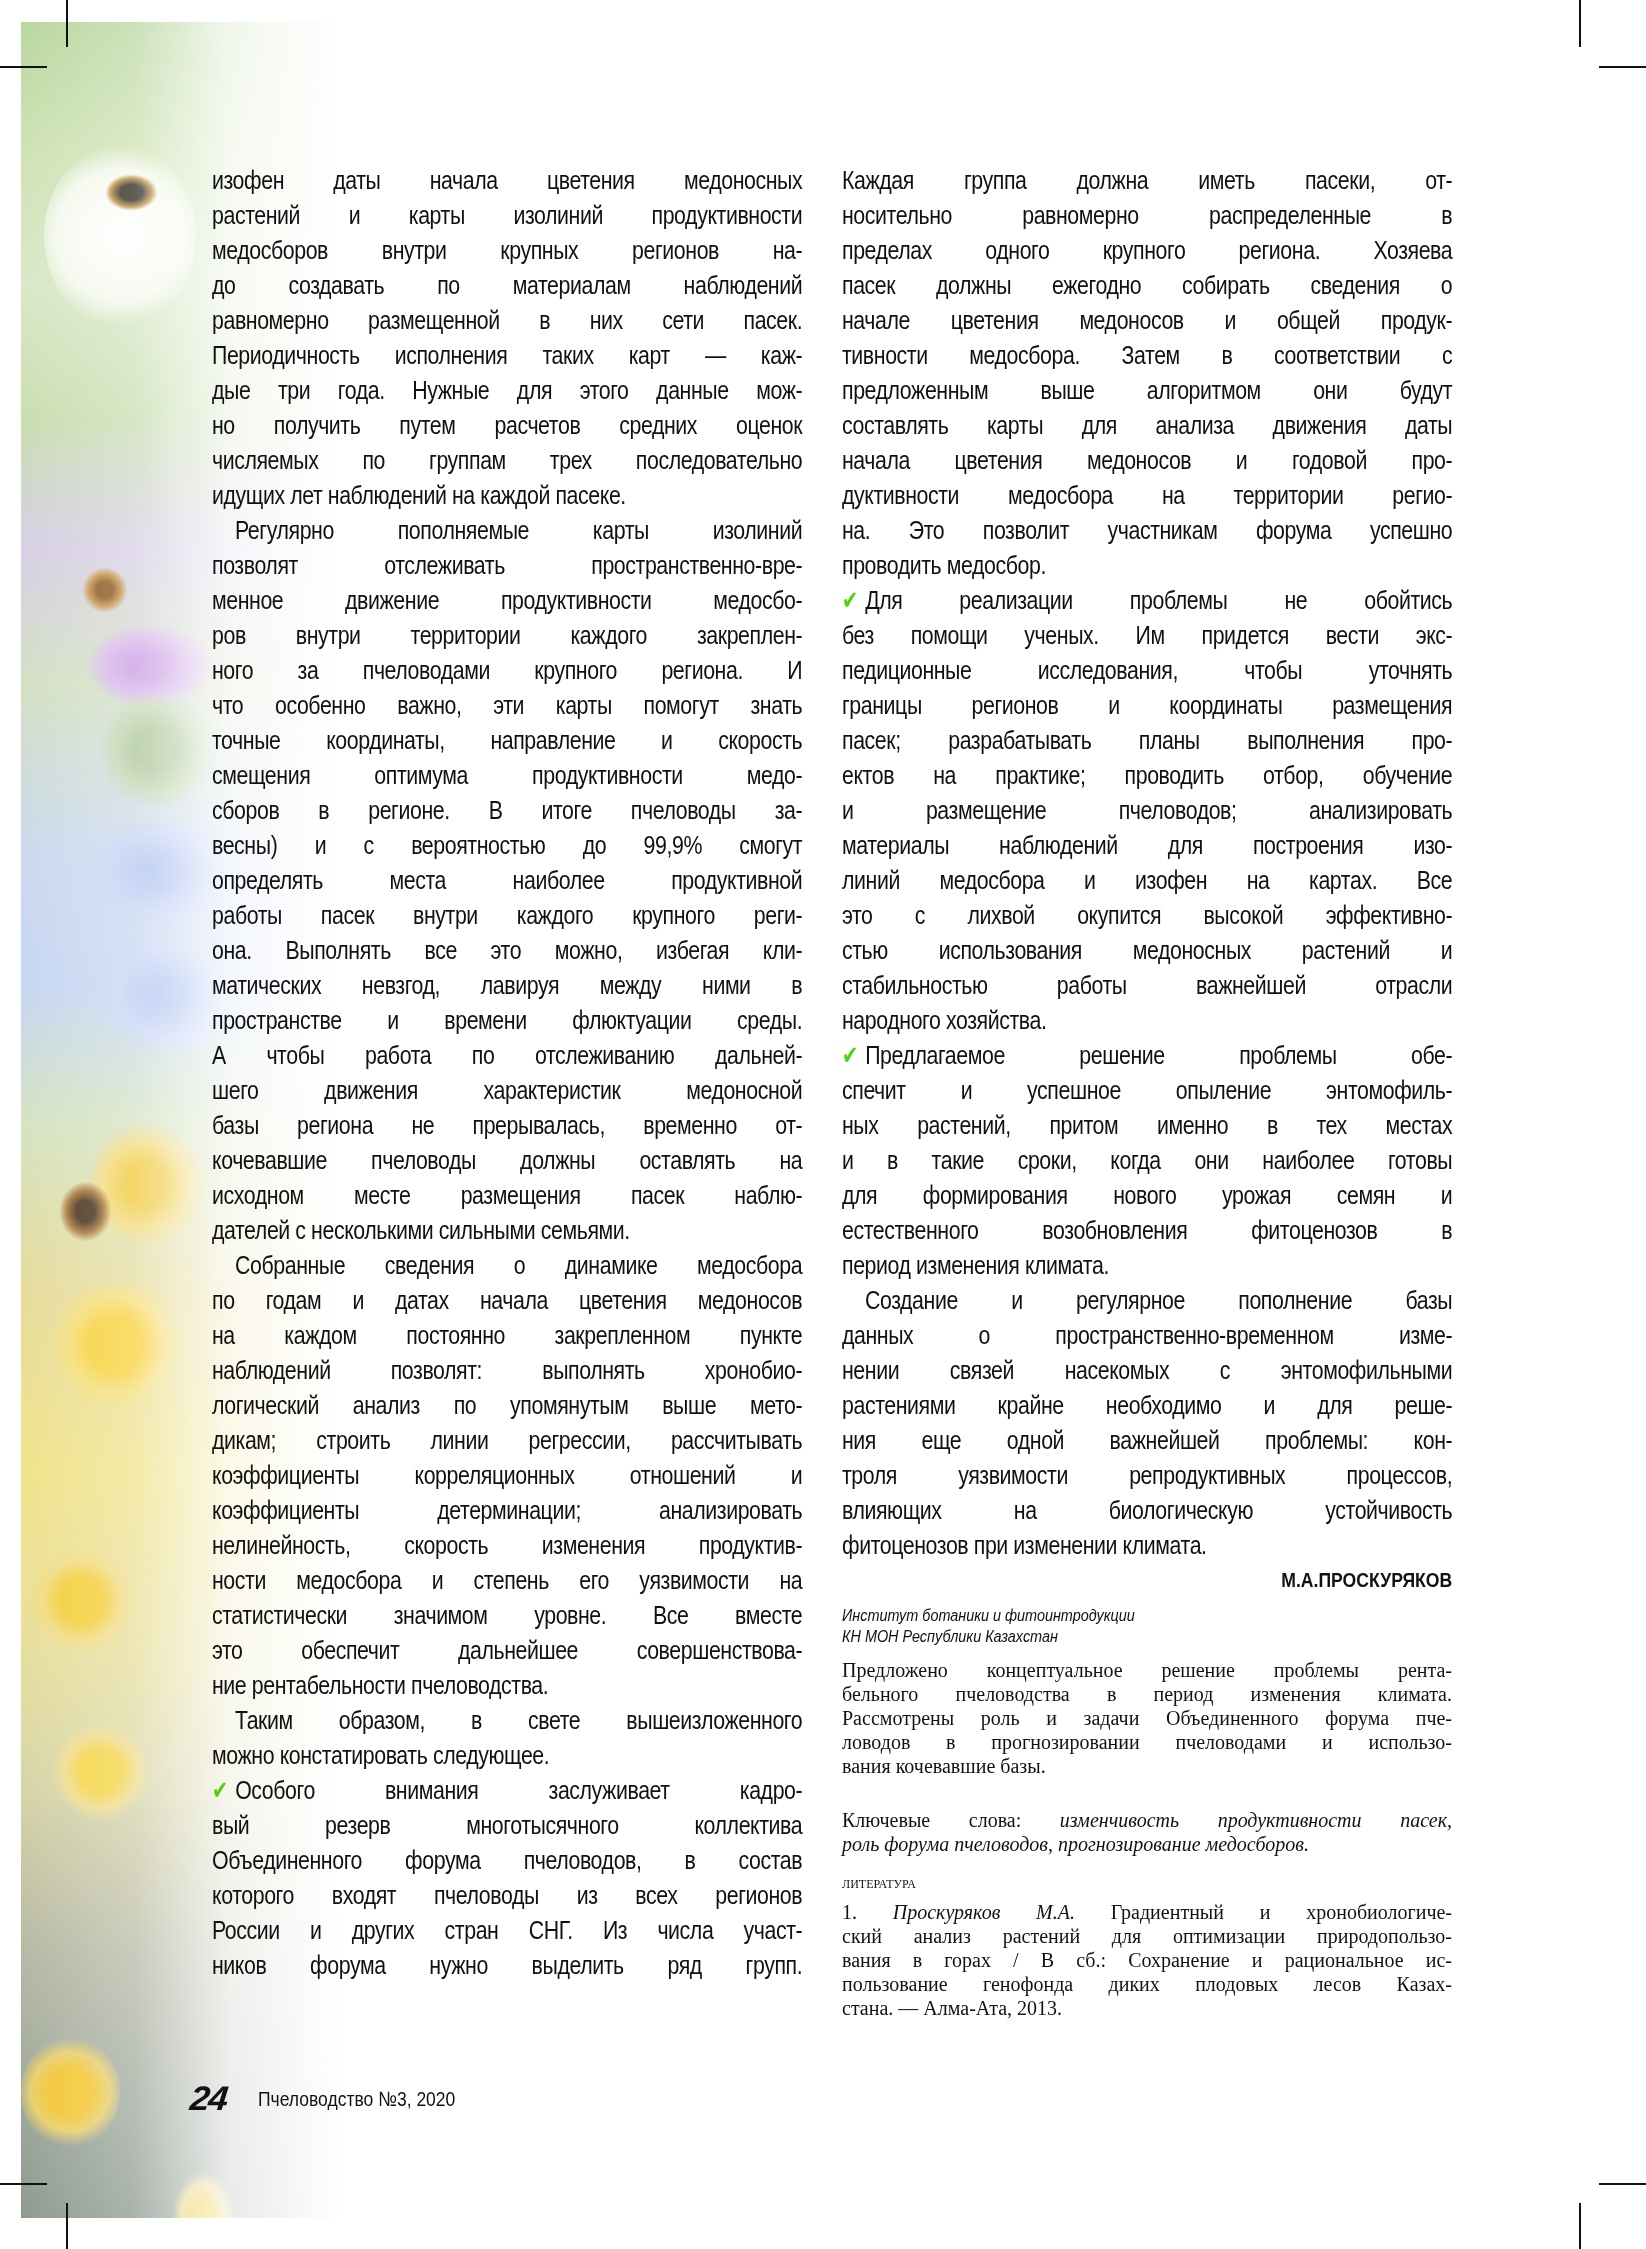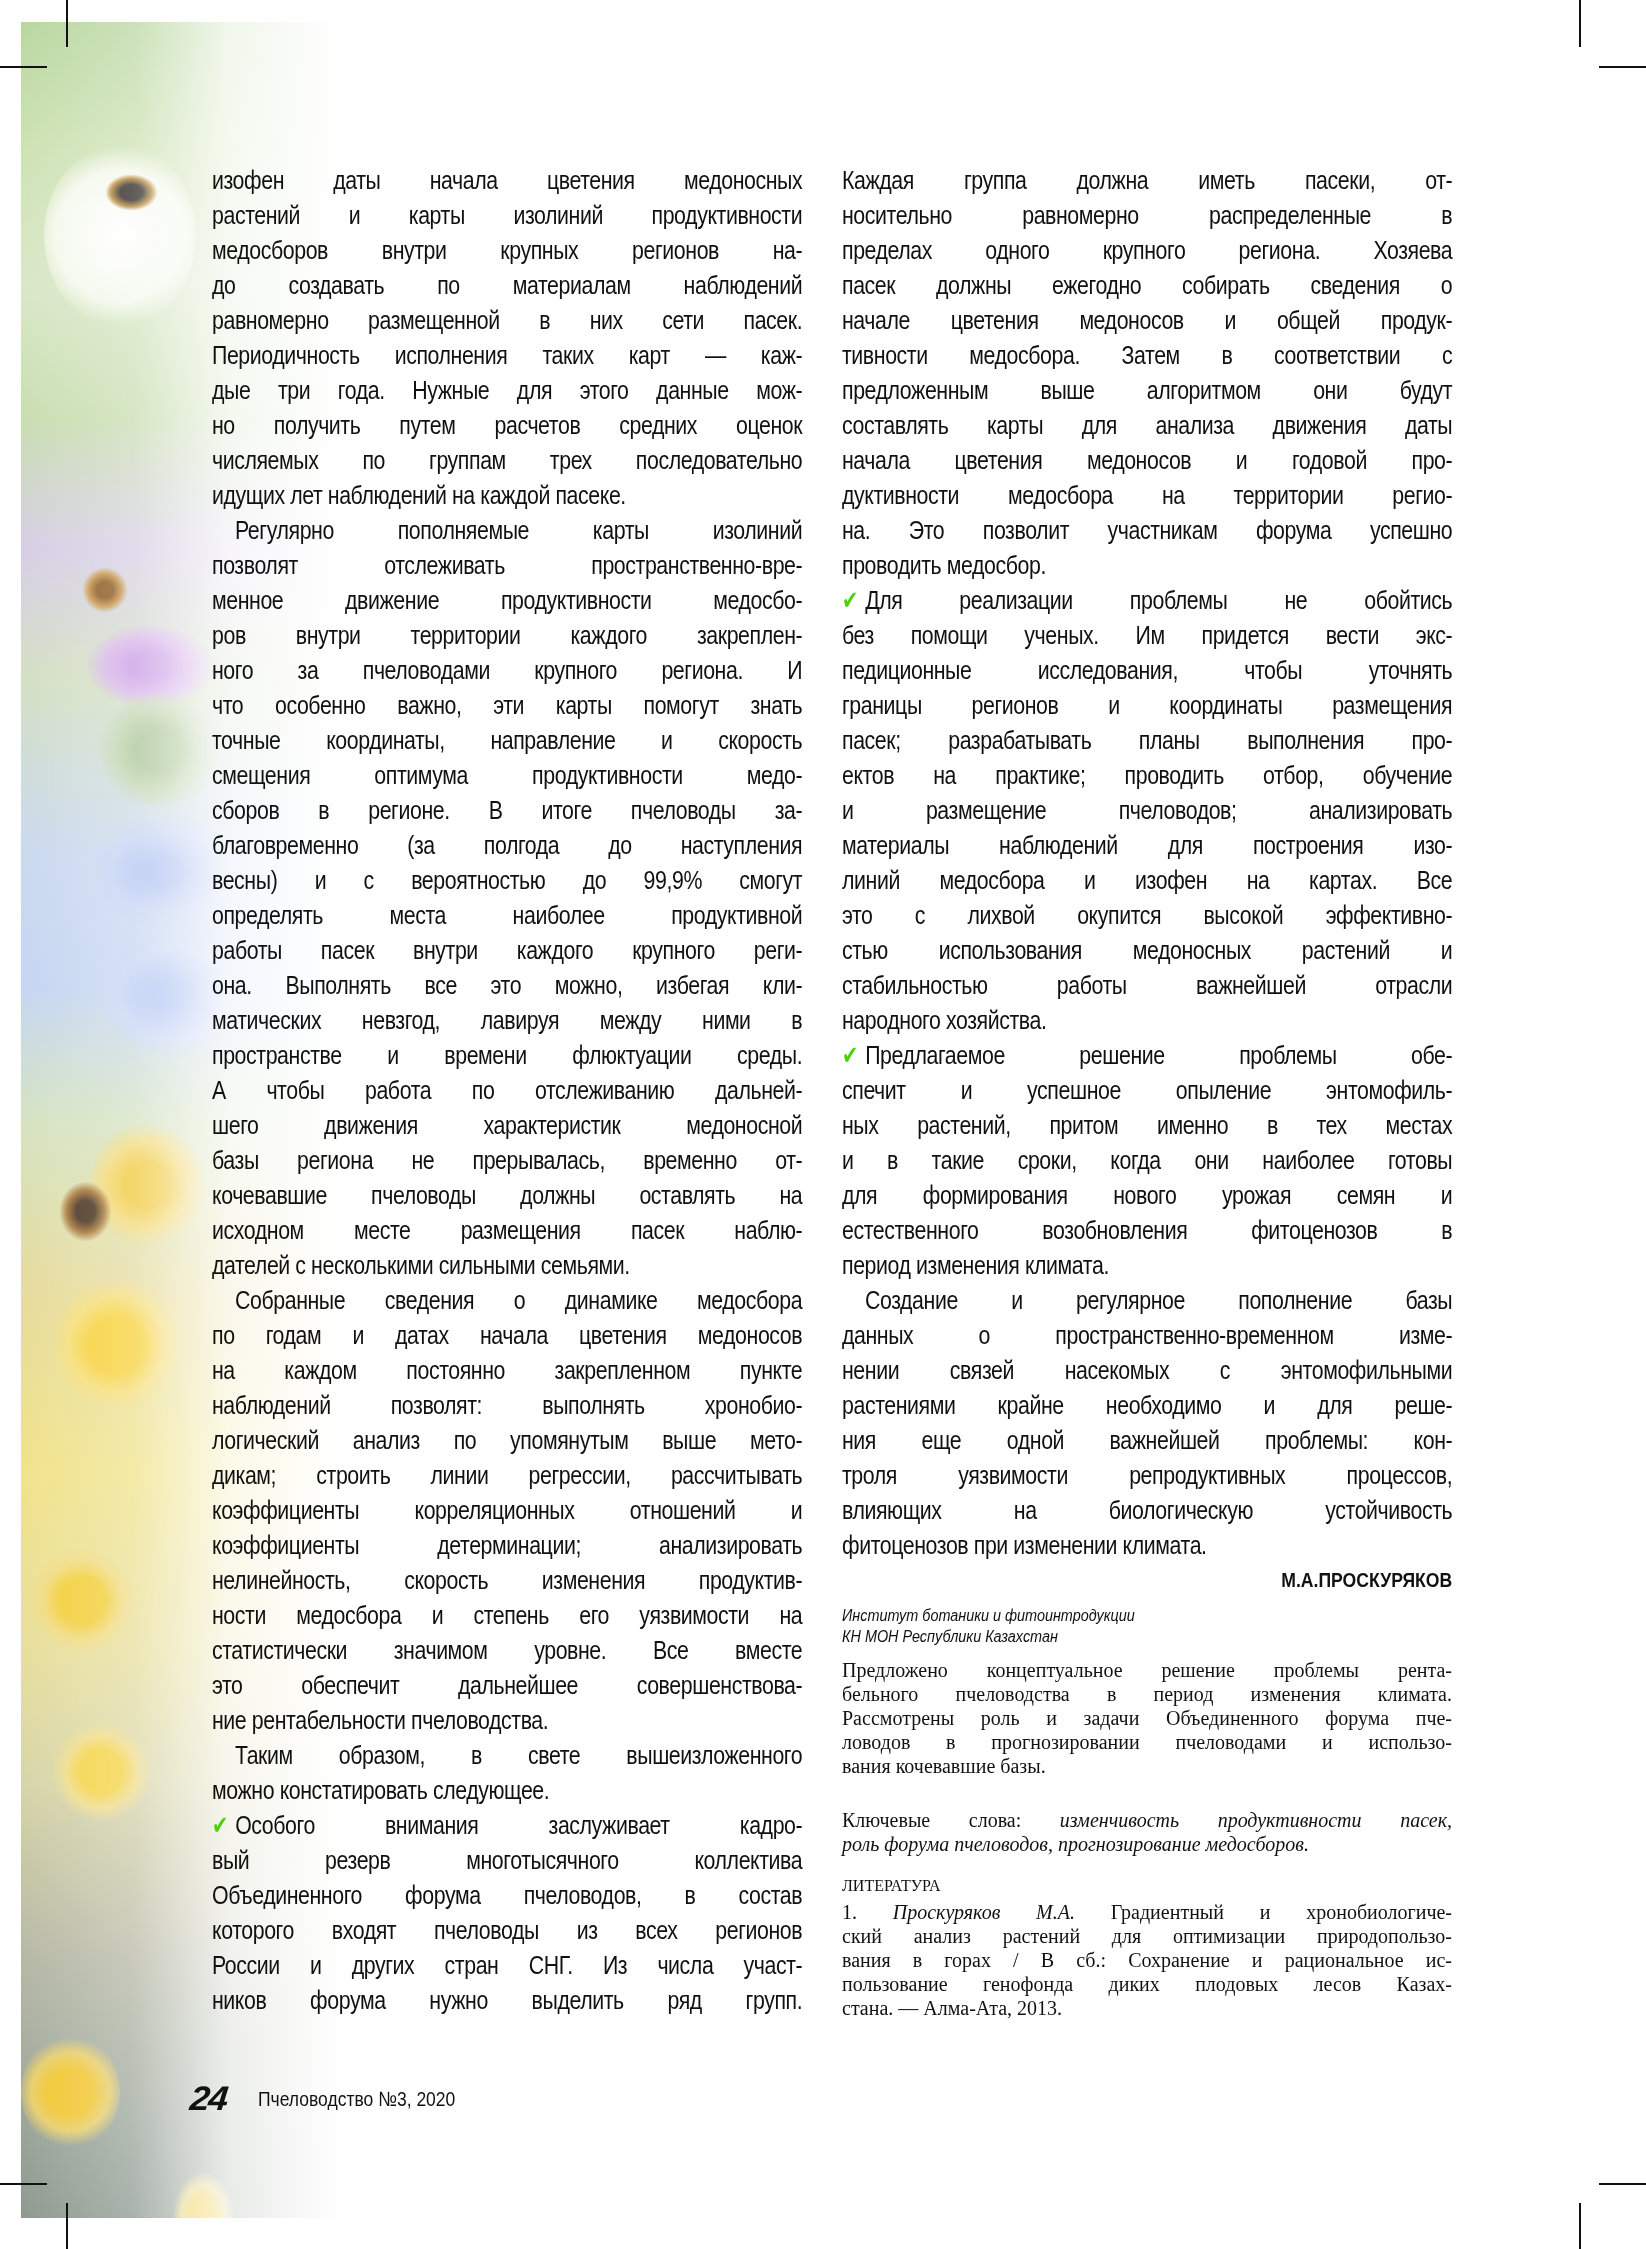--- a/index.html
+++ b/index.html
@@ -68,21 +68,21 @@
   .abstract {
     position: absolute; left: 842px; top: 1658px; width: 610px;
     font-family: "Liberation Serif", serif; font-size: 20px; line-height: 24px; color: #111;
   }
   .abstract .l { display:block; white-space: nowrap; text-align: justify; text-align-last: justify; }
   .abstract .l.last { text-align-last: left; }
   .keywords { position: absolute; left: 842px; top: 1808px; width: 610px; font-family: "Liberation Serif", serif; font-size: 20px; line-height: 24px; }
   .keywords .l { display:block; white-space: nowrap; text-align: justify; text-align-last: justify; }
   .keywords .l.last { text-align-last: left; }
 
-  .lit-title { position: absolute; left: 842px; top: 1877px; font-family: "Liberation Serif", serif; font-size: 16px; }
+  .lit-title { position: absolute; left: 842px; top: 1877px; font-family: "Liberation Serif", serif; font-size: 12px; }
   .refs { position: absolute; left: 842px; top: 1900px; width: 610px; font-family: "Liberation Serif", serif; font-size: 20px; line-height: 24px; }
   .refs .l { display:block; white-space: nowrap; text-align: justify; text-align-last: justify; }
   .refs .l.last { text-align-last: left; }
   .refs i { font-style: italic; }
 
   .footer { position: absolute; left: 191px; top: 2079px; display: flex; align-items: center; }
   .page-num {
     font-size: 34px; font-weight: bold; font-style: italic; letter-spacing: -1.5px;
     transform: skewX(-6deg) scaleX(1.05);
   }
@@ -178,23 +178,20 @@
     <div class="line">
       <span class="cond" style="text-align: justify; text-align-last: justify;"><span>точные координаты, направление и скорость</span></span>
     </div>
     <div class="line">
       <span class="cond" style="text-align: justify; text-align-last: justify;"><span>смещения оптимума продуктивности медо-</span></span>
     </div>
     <div class="line">
       <span class="cond" style="text-align: justify; text-align-last: justify;"><span>сборов в регионе. В итоге пчеловоды за-</span></span>
     </div>
     <div class="line">
-      <span class="cond" style="text-align: justify; text-align-last: justify;"><span>благовременно (за полгода до наступления</span></span>
-    </div>
-    <div class="line">
       <span class="cond" style="text-align: justify; text-align-last: justify;"><span>весны) и с вероятностью до 99,9% смогут</span></span>
     </div>
     <div class="line">
       <span class="cond" style="text-align: justify; text-align-last: justify;"><span>определять места наиболее продуктивной</span></span>
     </div>
     <div class="line">
       <span class="cond" style="text-align: justify; text-align-last: justify;"><span>работы пасек внутри каждого крупного  реги-</span></span>
     </div>
     <div class="line">
       <span class="cond" style="text-align: justify; text-align-last: justify;"><span>она. Выполнять все это можно, избегая кли-</span></span>

